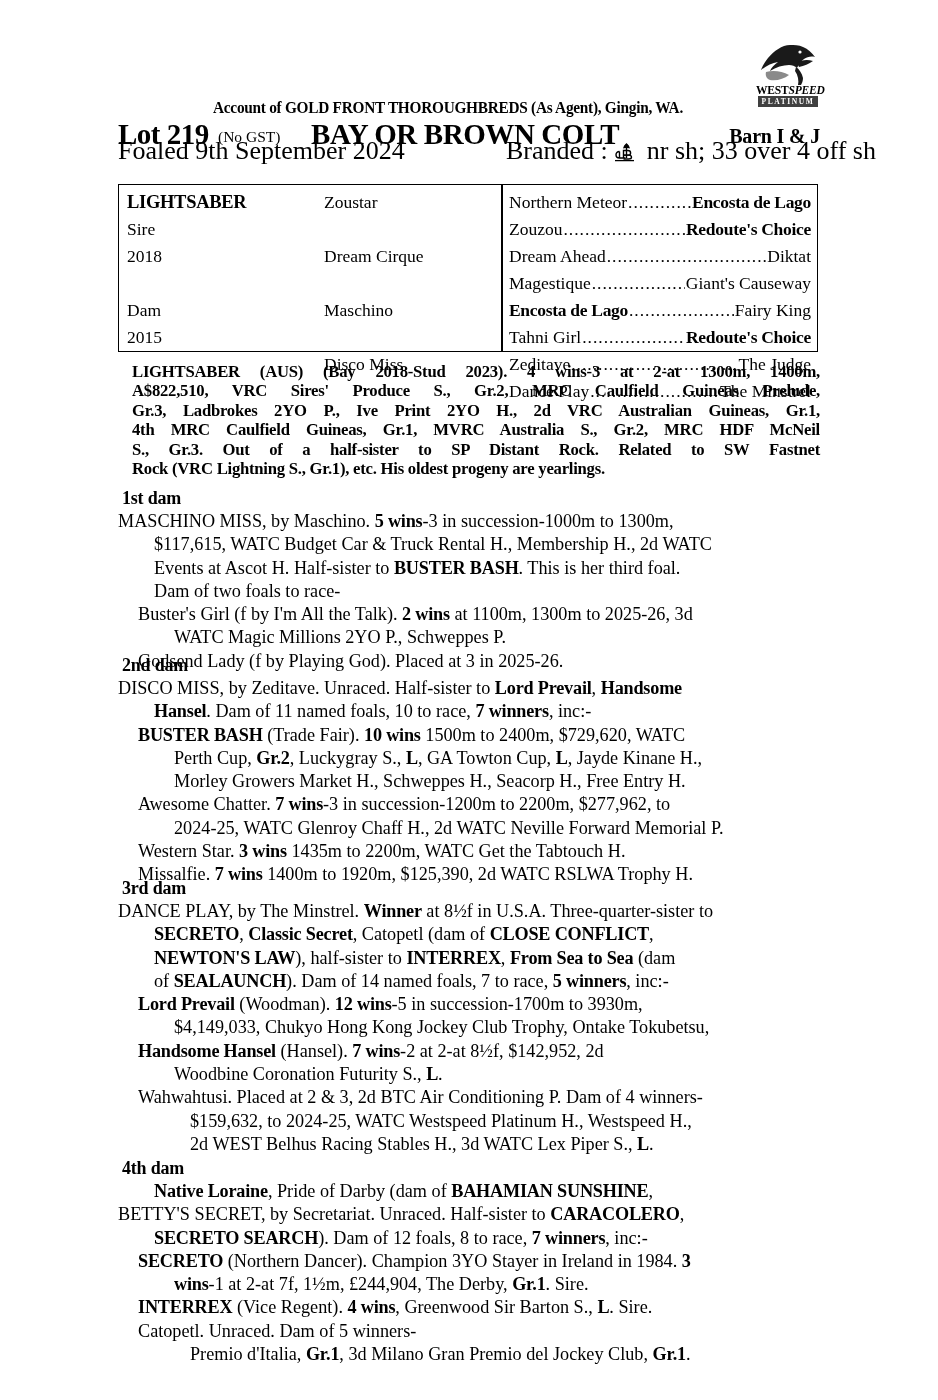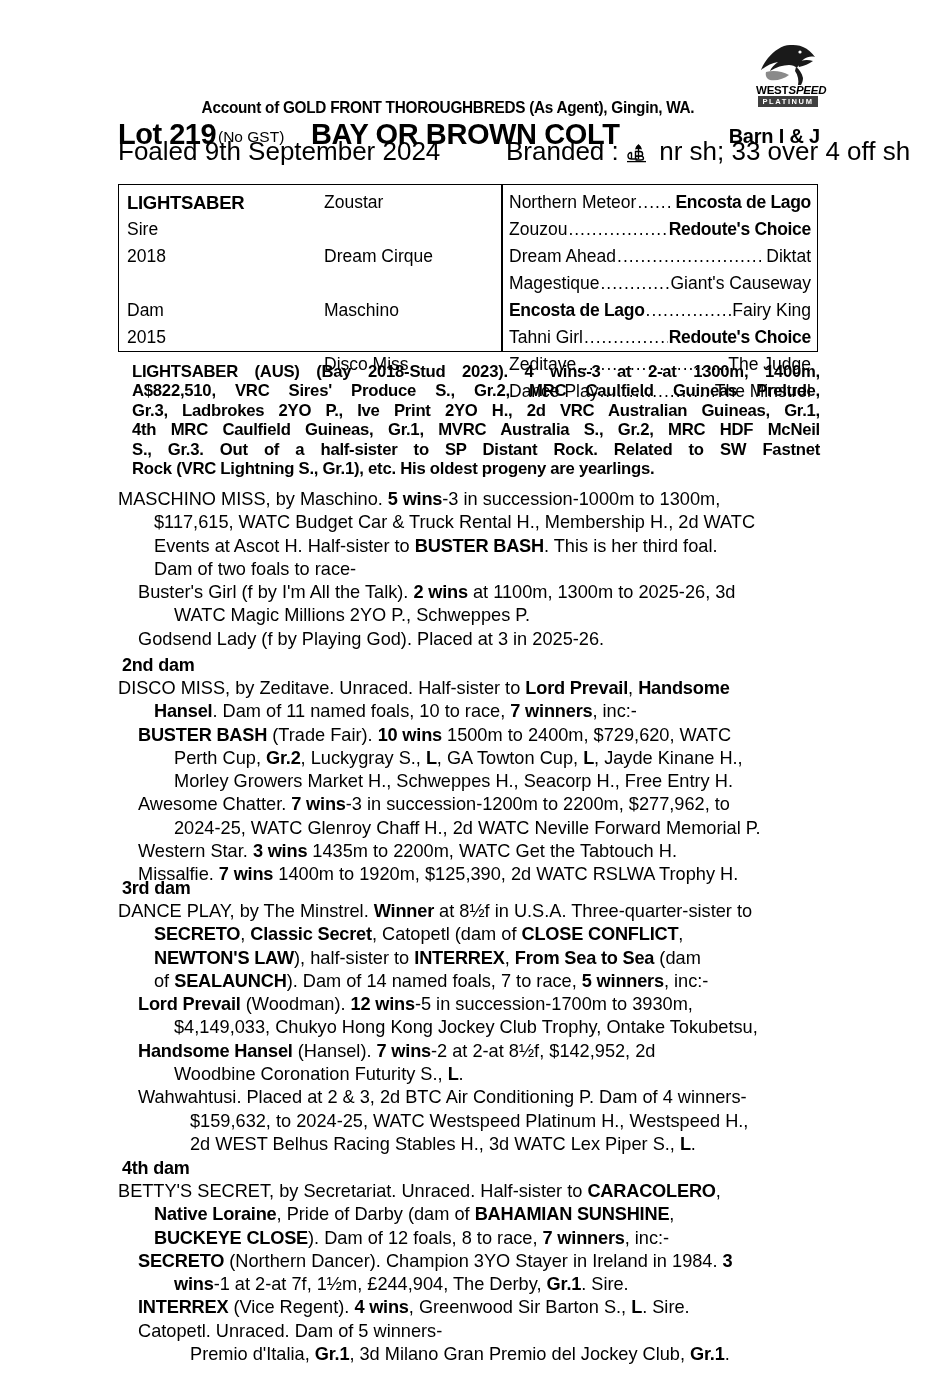--- a/index.html
+++ b/index.html
@@ -14,20 +14,21 @@
     color: #000000;
     position: relative;
     overflow: hidden;
   }
   .page {
     position: absolute;
     left: 118px;
     top: 0;
     width: 702px;
     height: 1400px;
+    font-family: Liberation Serif, serif;
   }
 
   
   .logo-box {
     position: absolute;
     right: 0px;
     top: 42px;
     width: 64px;
     height: 66px;
   }
@@ -370,20 +371,21 @@
       <span class="jl">LIGHTSABER (AUS) (Bay 2018-Stud 2023). 4 wins-3 at 2-at 1300m, 1400m,</span>
       <span class="jl">A$822,510, VRC Sires' Produce S., Gr.2, MRC Caulfield Guineas Prelude,</span>
       <span class="jl">Gr.3, Ladbrokes 2YO P., Ive Print 2YO H., 2d VRC Australian Guineas, Gr.1,</span>
       <span class="jl">4th MRC Caulfield Guineas, Gr.1, MVRC Australia S., Gr.2, MRC HDF McNeil</span>
       <span class="jl">S., Gr.3. Out of a half-sister to SP Distant Rock. Related to SW Fastnet</span>
       <span class="jl jl-last">Rock (VRC Lightning S., Gr.1), etc. His oldest progeny are yearlings.</span>
     </div>
 
   <div id="dam-sections">
       <div class="sec" style="top: 488px;">
+        <div class="dam-head">1st dam</div>
         <div class="pline i0"><span>MASCHINO  MISS,  by  Maschino.  </span><b>5  wins</b><span>-3  in  succession-1000m  to  1300m,</span></div>
         <div class="pline i1"><span>$117,615,  WATC  Budget  Car  &amp;  Truck  Rental  H.,  Membership  H.,  2d  WATC</span></div>
         <div class="pline i1"><span>Events  at  Ascot  H.  Half-sister  to  </span><b>BUSTER  BASH</b><span>.  This  is  her  third  foal.</span></div>
         <div class="pline i1"><span>Dam of two foals to race-</span></div>
         <div class="pline i2"><span>Buster's  Girl  (f  by  I'm  All  the  Talk).  </span><b>2  wins</b><span>  at  1100m,  1300m  to  2025-26,  3d</span></div>
         <div class="pline i3"><span>WATC Magic Millions 2YO P., Schweppes P.</span></div>
         <div class="pline i2"><span>Godsend Lady (f by Playing God). Placed at 3 in 2025-26.</span></div>
       </div>
       <div class="sec" style="top: 655px;">
         <div class="dam-head">2nd dam</div>
@@ -406,23 +408,23 @@
         <div class="pline i2"><b>Lord  Prevail</b><span>  (Woodman).  </span><b>12  wins</b><span>-5  in  succession-1700m  to  3930m,</span></div>
         <div class="pline i3"><span>$4,149,033,  Chukyo  Hong  Kong  Jockey  Club  Trophy,  Ontake  Tokubetsu,</span></div>
         <div class="pline i2"><b>Handsome  Hansel</b><span>  (Hansel).  </span><b>7  wins</b><span>-2  at  2-at  8½f,  $142,952,  2d</span></div>
         <div class="pline i3"><span>Woodbine Coronation Futurity S., </span><b>L</b><span>.</span></div>
         <div class="pline i2"><span>Wahwahtusi. Placed at 2 &amp; 3, 2d BTC Air Conditioning P. Dam of 4 winners-</span></div>
         <div class="pline i5"><span>$159,632,  to  2024-25,  WATC  Westspeed  Platinum  H.,  Westspeed  H.,</span></div>
         <div class="pline i5"><span>2d WEST Belhus Racing Stables H., 3d WATC Lex Piper S., </span><b>L</b><span>.</span></div>
       </div>
       <div class="sec" style="top: 1158px;">
         <div class="dam-head">4th dam</div>
+        <div class="pline i1"><b>Native  Loraine</b><span>, Pride of Darby (dam of </span><b>BAHAMIAN SUNSHINE</b><span>,</span></div>
         <div class="pline i0"><span>BETTY'S  SECRET,  by  Secretariat.  Unraced.  Half-sister  to  </span><b>CARACOLERO</b><span>,</span></div>
-        <div class="pline i1"><b>Native  Loraine</b><span>, Pride of Darby (dam of </span><b>BAHAMIAN SUNSHINE</b><span>,</span></div>
-        <div class="pline i1"><b>BUCKEYE CLOSE</b><span>). Dam of 12 foals, 8 to race, </span><b>7 winners</b><span>, inc:-</span></div>
+        <div class="pline i1"><b>SECRETO SEARCH</b><span>). Dam of 12 foals, 8 to race, </span><b>7 winners</b><span>, inc:-</span></div>
         <div class="pline i2"><b>SECRETO</b><span>  (Northern  Dancer).  Champion  3YO  Stayer  in  Ireland  in  1984.  </span><b>3</b></div>
         <div class="pline i3"><b>wins</b><span>-1 at 2-at 7f, 1½m, £244,904, The Derby, </span><b>Gr.1</b><span>. Sire.</span></div>
         <div class="pline i2"><b>INTERREX</b><span> (Vice Regent). </span><b>4 wins</b><span>, Greenwood Sir Barton S., </span><b>L</b><span>. Sire.</span></div>
         <div class="pline i2"><span>Catopetl. Unraced. Dam of 5 winners-</span></div>
         <div class="pline i5"><span>Premio d'Italia, </span><b>Gr.1</b><span>, 3d Milano Gran Premio del Jockey Club, </span><b>Gr.1</b><span>.</span></div>
       </div>
     </div>
 
 </div>
 

